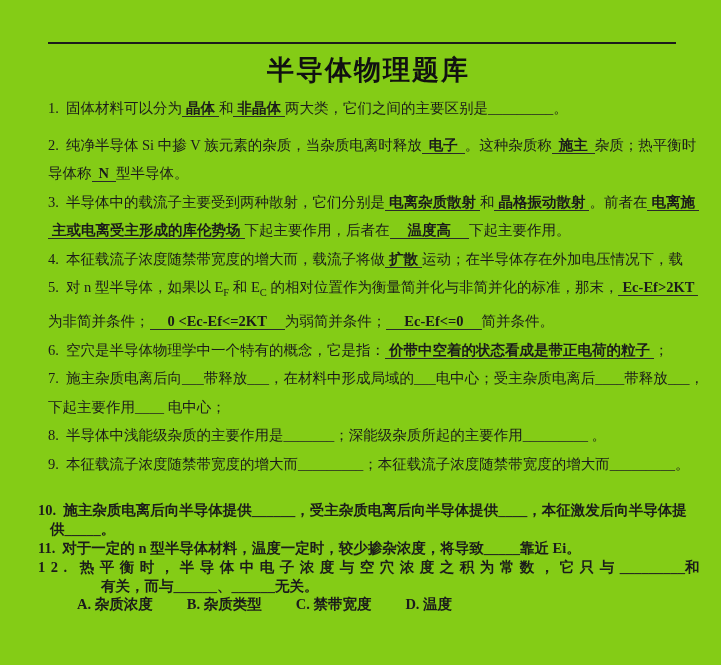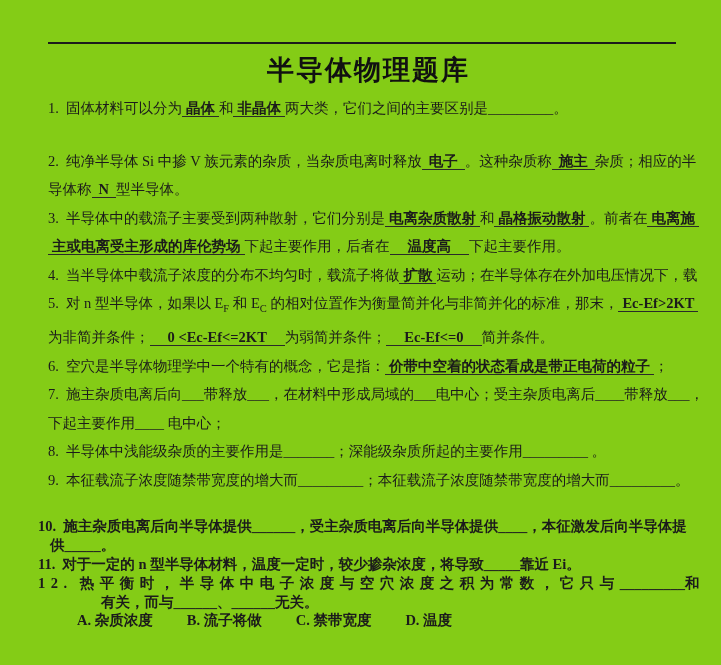--- a/index.html
+++ b/index.html
@@ -22,21 +22,21 @@
     text-align:center;
     font-size:27px;font-weight:700;letter-spacing:2px;
     color:#111;
   }
   .questions{
     position:absolute;top:94px;left:48px;right:26px;
   }
   .q{margin:0;}
   .q .line{line-height:28.5px;white-space:nowrap;}
   .qnum{margin-right:7px;}
-  .mb7{margin-bottom:24px;}
+  .mb7{margin-bottom:8px;}
   .tight{margin-left:-10px;font-weight:bold;}
   .tight .line{line-height:18.8px;}
   .gap23{margin-top:23px;}
   .gap11{}
   .indent-1{padding-left:12px;}
   .indent-2{padding-left:63px;}
   .indent-3{padding-left:39px;}
   .spread{letter-spacing:5.5px;}
   .spread .seg-bl{letter-spacing:0;}
   .seg-p{}
@@ -51,29 +51,29 @@
 <body>
 
 <div class="page">
   <div class="topline"></div>
   <div class="title">半导体物理题库</div>
   <div class="questions">
       <div class="q mb7">
         <div class="line "><span class="qnum">1.</span><span class="seg-p">固体材料可以分为</span><span class="seg-u">晶体</span><span class="seg-p">和</span><span class="seg-u">非晶体</span><span class="seg-p">两大类，它们之间的主要区别是</span><span class="seg-bl">_________</span><span class="seg-p">。</span></div>
       </div>
       <div class="q ">
-        <div class="line "><span class="qnum">2.</span><span class="seg-p">纯净半导体 Si 中掺 V 族元素的杂质，当杂质电离时释放</span><span class="seg-ub">电子</span><span class="seg-p">。这种杂质称</span><span class="seg-ub">施主</span><span class="seg-p">杂质；相应的半</span></div>
+        <div class="line "><span class="qnum">2.</span><span class="seg-p">纯净半导体 Si 中掺 V 族元素的杂质，当杂质电离时释放</span><span class="seg-ub">电子</span><span class="seg-p">。这种杂质称</span><span class="seg-ub">施主</span><span class="seg-p">杂质；热平衡时</span></div>
         <div class="line "><span class="seg-p">导体称</span><span class="seg-ub">N</span><span class="seg-p">型半导体。</span></div>
       </div>
       <div class="q ">
         <div class="line "><span class="qnum">3.</span><span class="seg-p">半导体中的载流子主要受到两种散射，它们分别是</span><span class="seg-u">电离杂质散射</span><span class="seg-p">和</span><span class="seg-u">晶格振动散射</span><span class="seg-p">。前者在</span><span class="seg-u">电离施</span></div>
         <div class="line "><span class="seg-u">主或电离受主形成的库伦势场</span><span class="seg-p">下起主要作用，后者在</span><span class="seg-uw">温度高</span><span class="seg-p">下起主要作用。</span></div>
       </div>
       <div class="q ">
-        <div class="line "><span class="qnum">4.</span><span class="seg-p">当半导体中载流子浓度的分布不均匀时，载流子将做</span><span class="seg-u">扩散</span><span class="seg-p">运动；在半导体存在外加电压情况下，载</span></div>
+        <div class="line "><span class="qnum">4.</span><span class="seg-p">本征载流子浓度随禁带宽度的增大而，载流子将做</span><span class="seg-u">扩散</span><span class="seg-p">运动；在半导体存在外加电压情况下，载</span></div>
       </div>
       <div class="q ">
         <div class="line "><span class="qnum">5.</span><span class="seg-p">对 n 型半导体，如果以 E</span><sub class="seg-s">F</sub><span class="seg-p"> 和 E</span><sub class="seg-s">C</sub><span class="seg-p"> 的相对位置作为衡量简并化与非简并化的标准，那末，</span><span class="seg-u">Ec-Ef&gt;2KT</span></div>
         <div class="line "><span class="seg-p">为非简并条件；</span><span class="seg-uw">0 &lt;Ec-Ef&lt;=2KT</span><span class="seg-p">为弱简并条件；</span><span class="seg-uw">Ec-Ef&lt;=0</span><span class="seg-p">简并条件。</span></div>
       </div>
       <div class="q ">
         <div class="line "><span class="qnum">6.</span><span class="seg-p">空穴是半导体物理学中一个特有的概念，它是指：</span><span class="seg-u">价带中空着的状态看成是带正电荷的粒子</span><span class="seg-p">；</span></div>
       </div>
       <div class="q ">
         <div class="line "><span class="qnum">7.</span><span class="seg-p">施主杂质电离后向</span><span class="seg-bl">___</span><span class="seg-p">带释放</span><span class="seg-bl">___</span><span class="seg-p">，在材料中形成局域的</span><span class="seg-bl">___</span><span class="seg-p">电中心；受主杂质电离后</span><span class="seg-bl">____</span><span class="seg-p">带释放</span><span class="seg-bl">___</span><span class="seg-p">，</span></div>
@@ -88,16 +88,16 @@
       <div class="q tight gap23">
         <div class="line "><span class="qnum">10.</span><span class="seg-p">施主杂质电离后向半导体提供</span><span class="seg-bl">______</span><span class="seg-p">，受主杂质电离后向半导体提供</span><span class="seg-bl">____</span><span class="seg-p">，本征激发后向半导体提</span></div>
         <div class="line indent-1"><span class="seg-p">供</span><span class="seg-bl">_____</span><span class="seg-p">。</span></div>
       </div>
       <div class="q tight">
         <div class="line "><span class="qnum">11.</span><span class="seg-p">对于一定的 n 型半导体材料，温度一定时，较少掺杂浓度，将导致</span><span class="seg-bl">_____</span><span class="seg-p">靠近 Ei。</span></div>
       </div>
       <div class="q tight gap11">
         <div class="line spread"><span class="qnum">12.</span><span class="seg-p">热平衡时，半导体中电子浓度与空穴浓度之积为常数，它只与</span><span class="seg-bl">_________</span><span class="seg-p">和</span></div>
         <div class="line indent-2"><span class="seg-p">有关，而与</span><span class="seg-bl">______</span><span class="seg-p">、</span><span class="seg-bl">______</span><span class="seg-p">无关。</span></div>
-        <div class="line indent-3"><span class="seg-opt">A. 杂质浓度</span><span class="seg-opt">B. 流子将做</span><span class="seg-opt">C. 禁带宽度</span><span class="seg-p">D. 温度</span></div>
+        <div class="line indent-3"><span class="seg-opt">A. 杂质浓度</span><span class="seg-opt">B. 杂质类型</span><span class="seg-opt">C. 禁带宽度</span><span class="seg-p">D. 温度</span></div>
       </div>
     </div>
 </div>
 
 </body></html>

